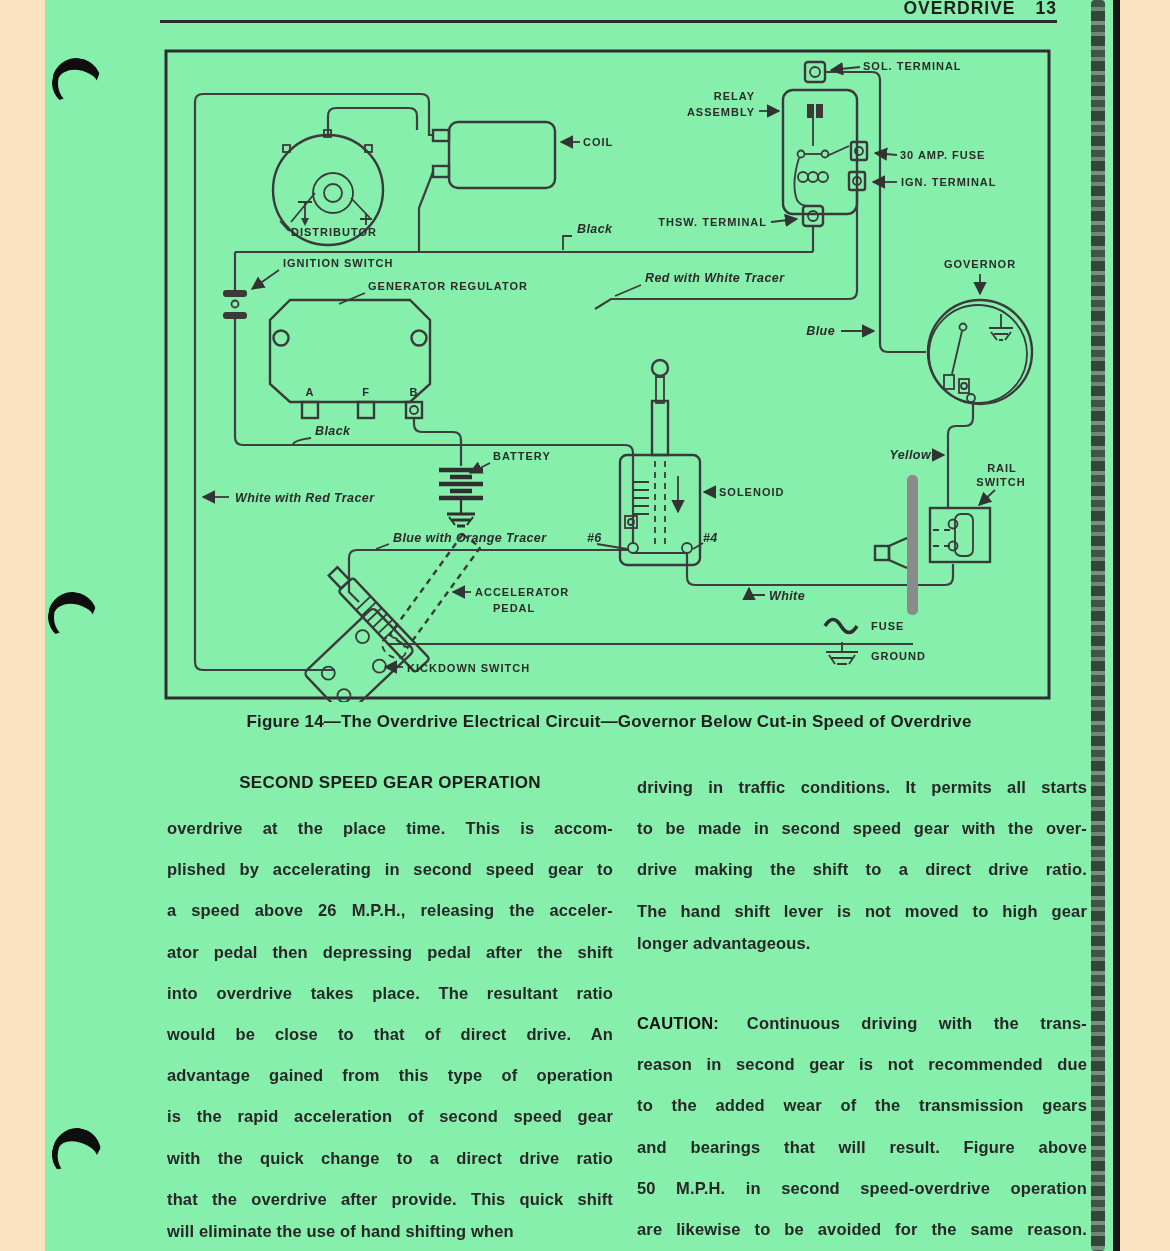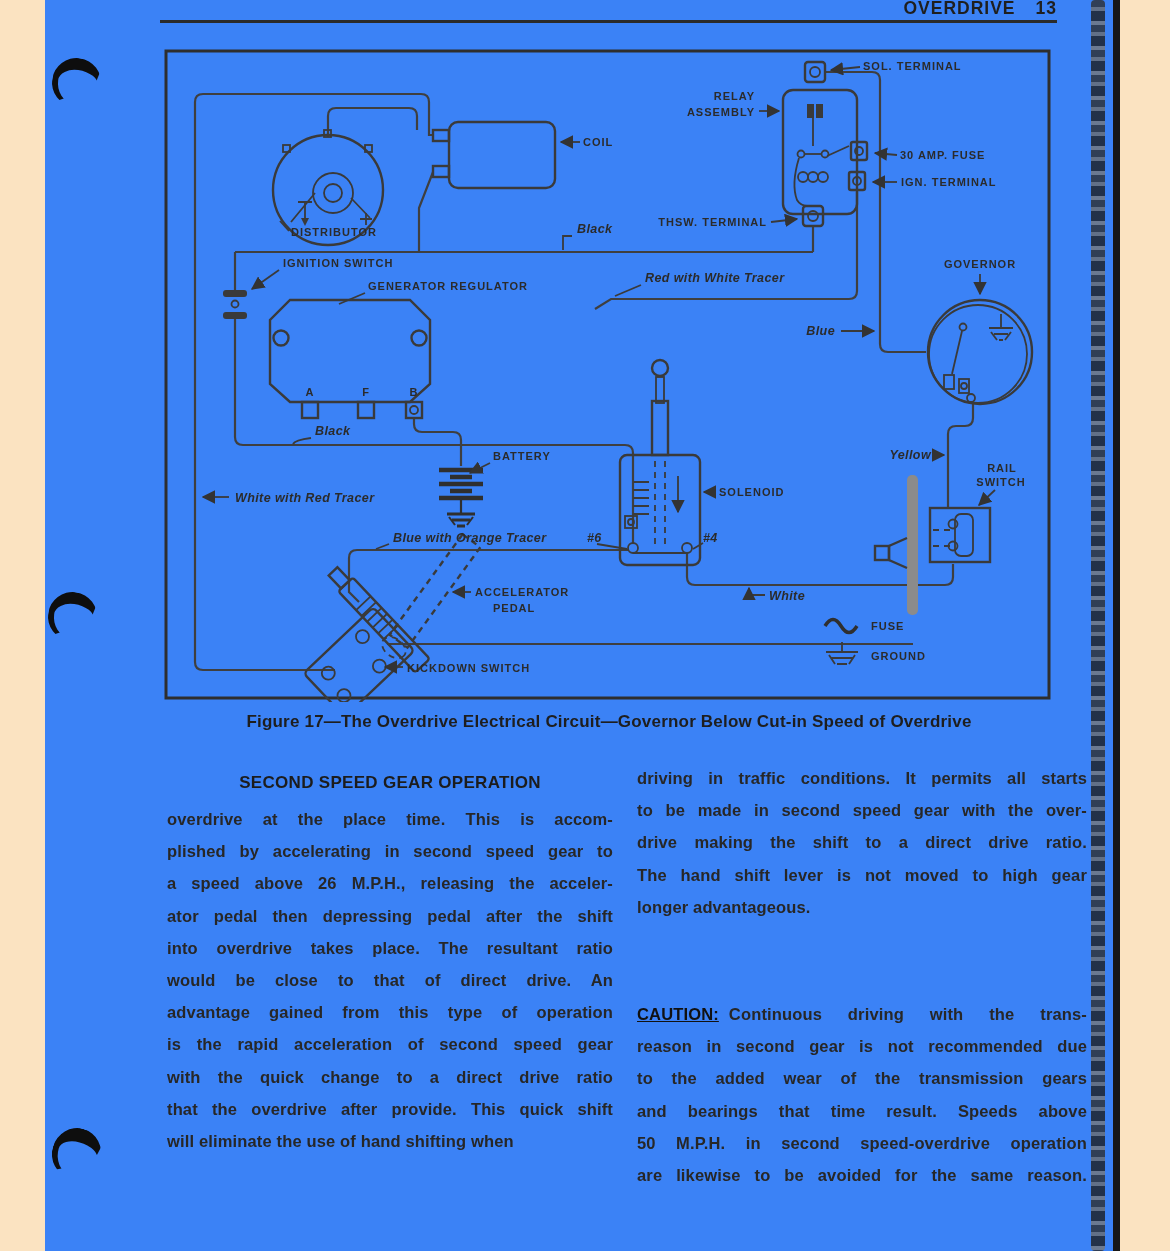--- a/index.html
+++ b/index.html
@@ -3,21 +3,21 @@
 <meta charset="utf-8">
 <style>
   html,body{margin:0;padding:0;}
   body{
     width:1170px;height:1251px;position:relative;overflow:hidden;
     background:#fbe3c1;
     font-family:"Liberation Sans",sans-serif;
   }
   .page{
     position:absolute;left:45px;top:0;width:1070px;height:1251px;
-    background:#3b82f6;
+    background:#86efac;
   }
   .binding-streak{
     position:absolute;left:1091px;top:0;width:14px;height:1251px;
     background:
       repeating-linear-gradient(180deg,#2e2e2e 0 7px,#6b6b6b 7px 11px,#1d1d1d 11px 21px,#777 21px 25px);
     opacity:.8;
     border-radius:4px;
   }
   .black-rule{
     position:absolute;left:1113px;top:0;width:7px;height:1251px;background:#161616;
@@ -46,24 +46,24 @@
   }
   .col{position:absolute;color:#272727;font-size:16.5px;font-weight:700;letter-spacing:.15px;}
   .sec-heading{
     position:absolute;left:122px;top:773px;width:446px;text-align:center;
     font-weight:700;font-size:17px;color:#1c1c1c;letter-spacing:.3px;
   }
   .para{position:absolute;width:100%;}
   .pl{left:122px;width:446px;}
   .pr{left:592px;width:450px;}
   .line{height:32.2px;line-height:32.2px;white-space:nowrap;}
-  .jline{text-align:justify;text-align-last:justify;white-space:normal;height:32.2px;line-height:32.2px;overflow:hidden;}
+  .jline{text-align:justify;text-align-last:justify;white-space:normal;height:32.2px;line-height:32.2px;overflow:hidden;margin-top:9px;}
   .lline{text-align:left;}
   .indent{text-indent:30px;}
-  .caution-label{font-weight:800;color:#111;padding-right:10px;text-decoration:underline;}
+  .caution-label{font-weight:800;color:#111;padding-right:28px;}
   
   .w{stroke:#3f3f3f;stroke-width:2.2;fill:none;}
   .comp{stroke:#3a3a3a;stroke-width:2.4;fill:none;}
   .thin{stroke:#3a3a3a;stroke-width:1.8;fill:none;}
   .dash{stroke-dasharray:6 5;}
   .fillc{fill:#3a3a3a;stroke:none;}
   text.lbl{font-family:"Liberation Sans",sans-serif;font-weight:700;font-size:11px;letter-spacing:1px;fill:#2b2b2b;}
   text.wl{font-family:"Liberation Sans",sans-serif;font-style:italic;font-weight:700;font-size:12.5px;letter-spacing:.4px;fill:#2b2b2b;}
 </style>
 </head>
@@ -297,21 +297,21 @@
     <path class="thin" d="M602 549 H590 Q586 549 586 545 V542" marker-end="url(#arr)"></path>
 
     <g>
       <path d="M662 580 q 8 -13 16 0 q 8 13 16 0" fill="none" stroke="#2f2f2f" stroke-width="3.5"></path>
       <path class="thin" d="M679 596 V606 M663 606 H695 M668 612 H690 M674 618 H684 M666 609 L672 618 M692 609 L686 618" stroke-width="2.6"></path>
     </g>
     <text class="lbl" x="708" y="584">FUSE</text>
     <text class="lbl" x="708" y="614">GROUND</text>
   </svg>
 
-  <div class="caption">Figure 17—The Overdrive Electrical Circuit—Governor Below Cut-in Speed of Overdrive</div>
+  <div class="caption">Figure 14—The Overdrive Electrical Circuit—Governor Below Cut-in Speed of Overdrive</div>
 
   <div class="sec-heading">SECOND SPEED GEAR OPERATION</div>
 
   <div class="col para pl" style="top:803px">
     <div class="line jline">overdrive at the place time.  This is accom-</div>
     <div class="line jline">plished by accelerating in second speed gear to</div>
     <div class="line jline">a speed above 26 M.P.H., releasing the acceler-</div>
     <div class="line jline">ator pedal then depressing pedal after the shift</div>
     <div class="line jline">into overdrive takes place.  The resultant ratio</div>
     <div class="line jline">would be close to that of direct drive.  An</div>
@@ -329,21 +329,21 @@
     <div class="line jline">The hand shift lever is not moved to high gear</div>
     <div class="line lline">longer advantageous.</div>
   </div>
 
   <div class="col para pr" style="top:998px">
     <div class="line jline">
       <span class="caution-label">CAUTION:</span><span>Continuous driving with the trans-</span>
     </div>
     <div class="line jline">reason in second gear is not recommended due</div>
     <div class="line jline">to the added wear of the transmission gears</div>
-    <div class="line jline">and bearings that time result.  Speeds above</div>
+    <div class="line jline">and bearings that will result.  Figure above</div>
     <div class="line jline">50 M.P.H. in second speed-overdrive operation</div>
     <div class="line jline">are likewise to be avoided for the same reason.</div>
   </div>
 
 </div>
 
 <div class="hole hole1"></div>
 <div class="hole hole2"></div>
 <div class="hole hole3"></div>
 <div class="binding-streak"></div>

